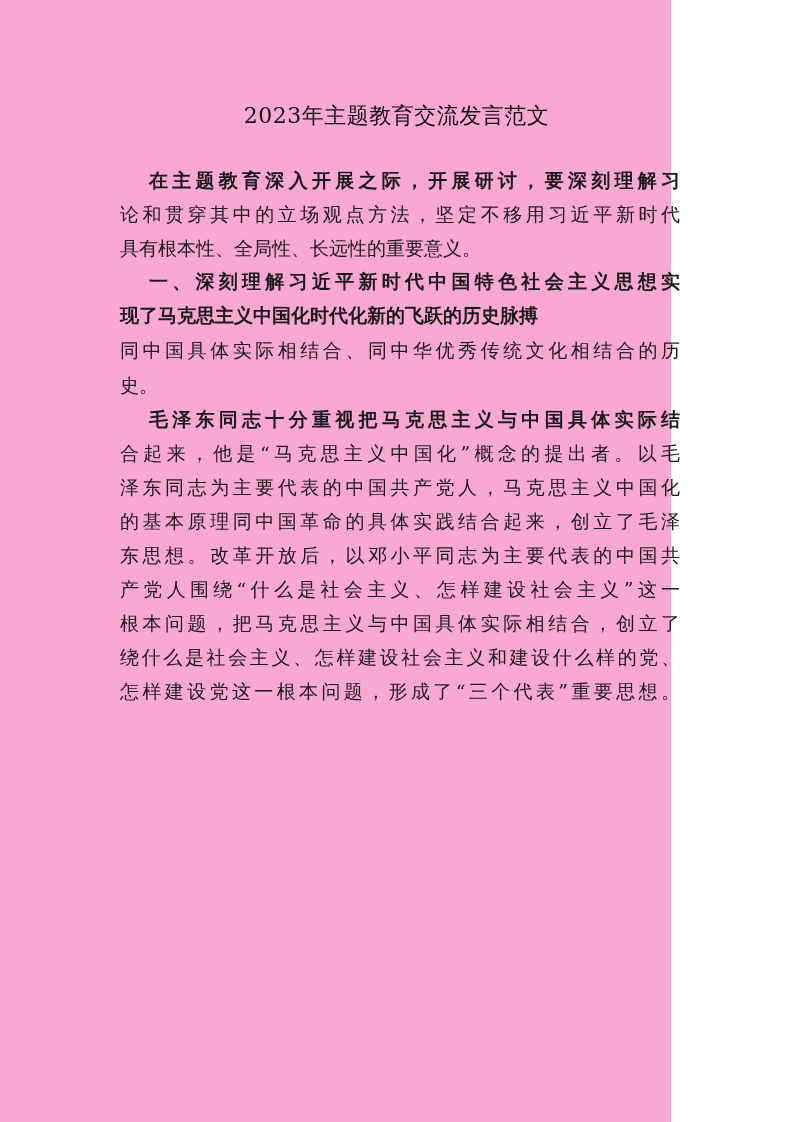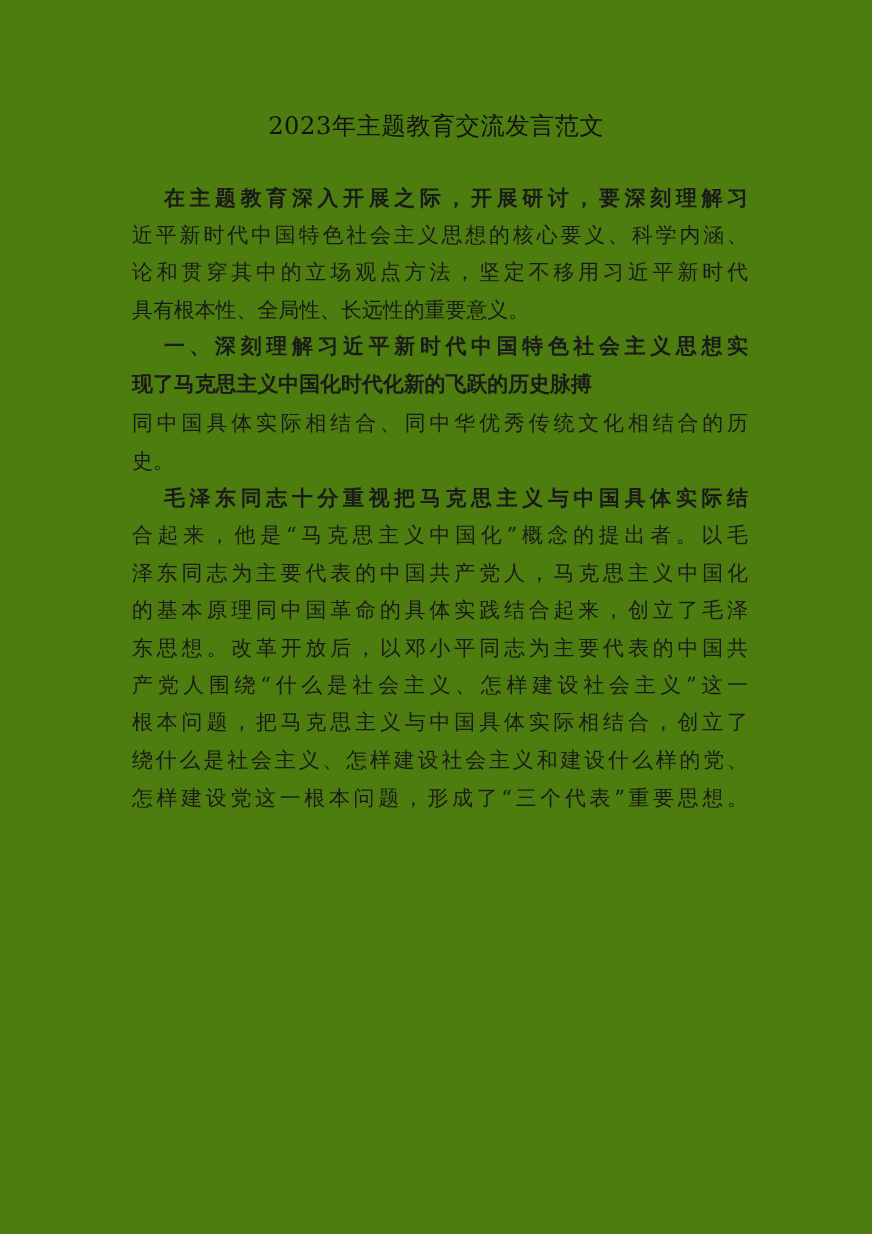--- a/index.html
+++ b/index.html
@@ -1,38 +1,37 @@
 <!DOCTYPE html>
 <html><head>
 <meta charset="utf-8">
 <style>
   html, body { margin: 0; padding: 0; background: #ffffff; }
   body { width: 793px; height: 1122px; position: relative; overflow: hidden;
          font-family: "DejaVu Serif", "Liberation Serif", serif; color: #1a1a1a; }
-  .page { position: absolute; left: 0; top: 0; width: 793px; height: 1122px; background: #4d7c0f; }
+  .page { position: absolute; left: 0; top: 0; width: 671px; height: 1122px; background: #f9a8d4; }
   .title { position: absolute; top: 101px; left: 0; width: 793px; text-align: center;
            font-size: 22px; line-height: 30px; letter-spacing: 0.5px; color: #111; }
   .body { position: absolute; left: 120px; top: 163px; width: 560px; }
   .line { height: 34.1px; line-height: 34.1px; font-size: 19px; white-space: nowrap;
           text-align: justify; text-align-last: justify; letter-spacing: 0px; }
   .line.last { text-align-last: left; }
   .line.indent { padding-left: 29px; font-weight: bold; }
   .line.bold { font-weight: bold; font-family: Liberation Sans, sans-serif; font-size: 19px; }
 </style>
 </head>
 <body>
 
 <div class="page">
   <div class="title">2023年主题教育交流发言范文</div>
 
   <div class="body">
 
     <div>
       <div class="line indent">在主题教育深入开展之际，开展研讨，要深刻理解习</div>
-      <div class="line">近平新时代中国特色社会主义思想的核心要义、科学内涵、</div>
       <div class="line">论和贯穿其中的立场观点方法，坚定不移用习近平新时代</div>
       <div class="line last">具有根本性、全局性、长远性的重要意义。</div>
     </div>
 
     <div>
       <div class="line indent bold">一、深刻理解习近平新时代中国特色社会主义思想实</div>
       <div class="line bold last">现了马克思主义中国化时代化新的飞跃的历史脉搏</div>
     </div>
 
     <div>

